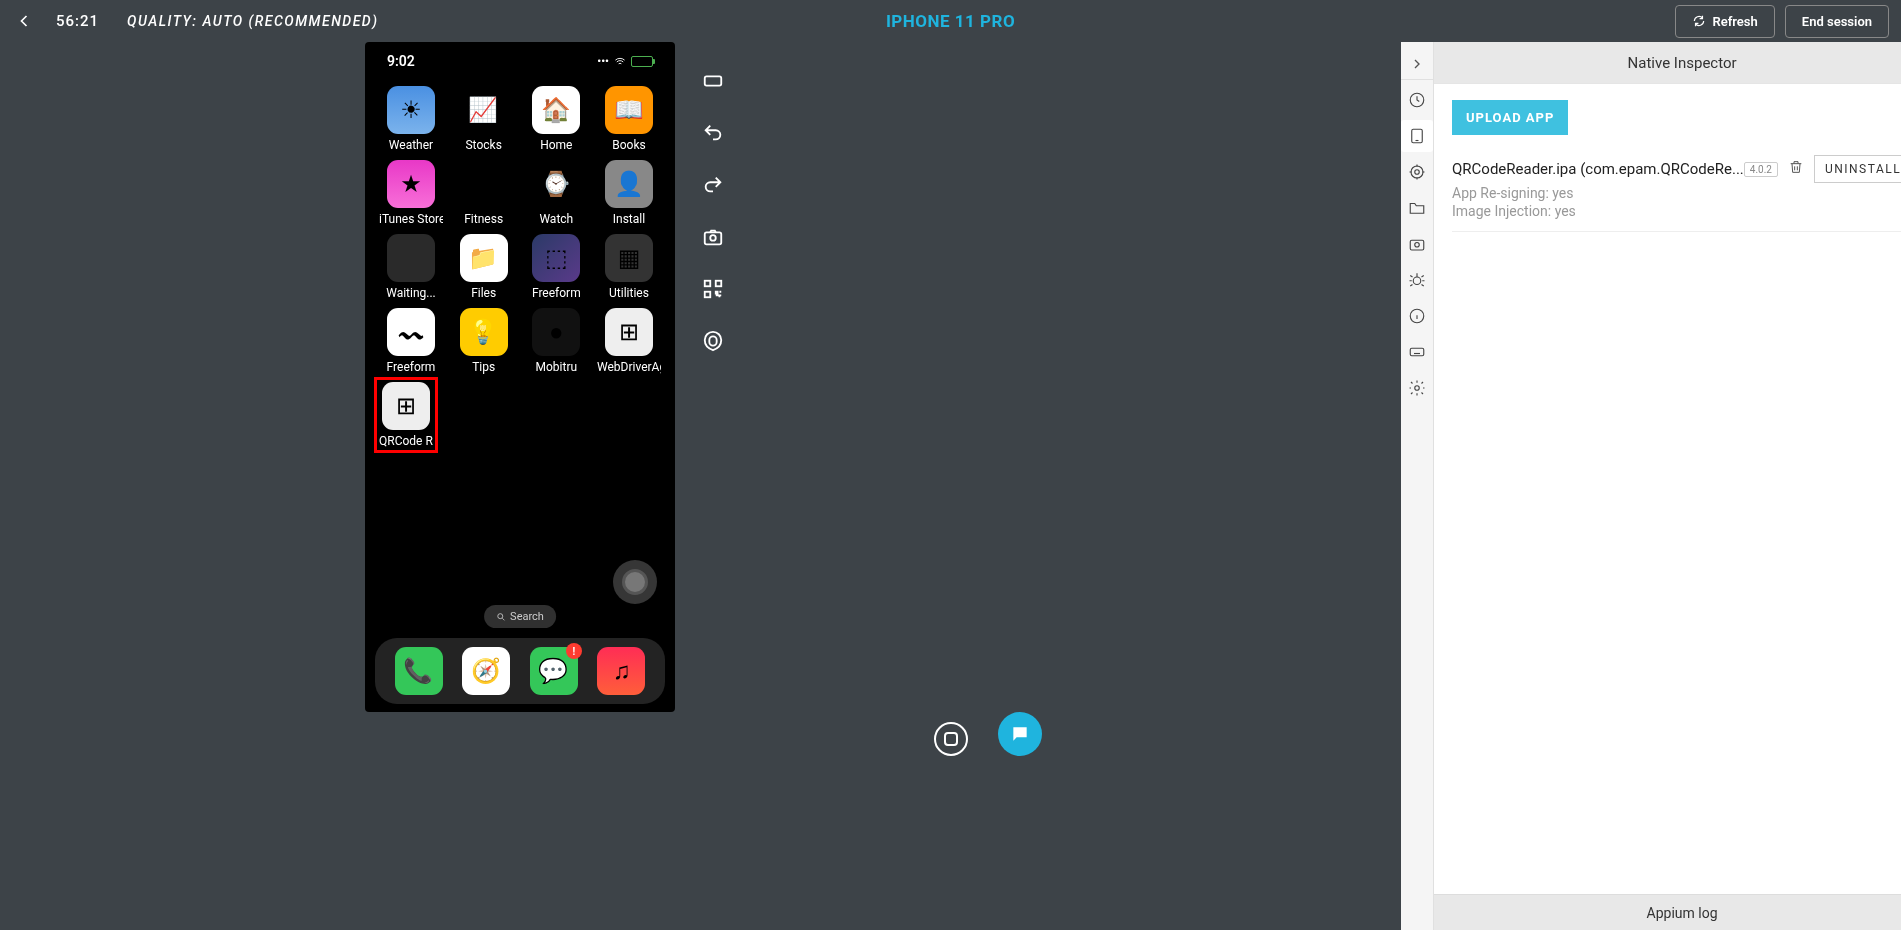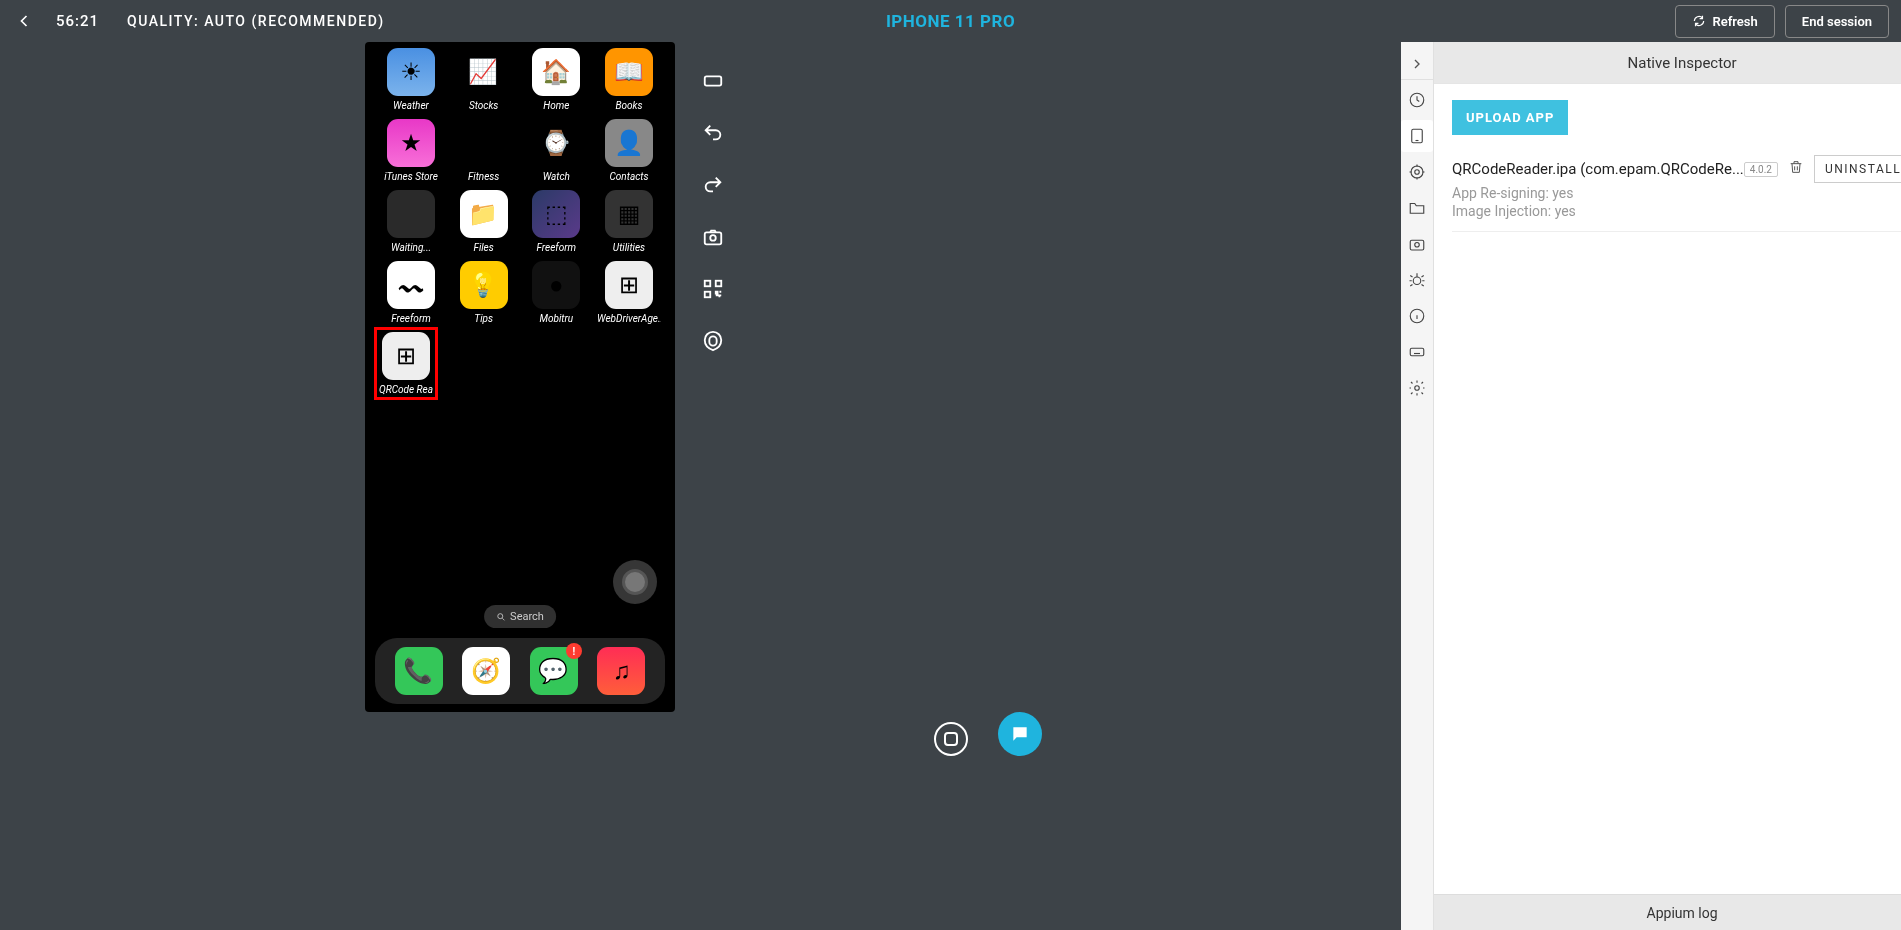--- a/index.html
+++ b/index.html
@@ -2,39 +2,39 @@
 <html><head>
 <meta charset="utf-8">
 <style>
 * { margin: 0; padding: 0; box-sizing: border-box; font-family: -apple-system, BlinkMacSystemFont, "Segoe UI", Roboto, sans-serif; }
 body { background: #3d4348; width: 1901px; height: 930px; overflow: hidden; position: relative; }
 
 
 .topbar { height: 42px; display: flex; align-items: center; padding: 0 12px; color: #fff; }
 .back-arrow { width: 24px; height: 24px; cursor: pointer; display: flex; align-items: center; justify-content: center; margin-right: 20px; }
 .timer { font-size: 15px; letter-spacing: 1px; font-weight: 500; margin-right: 28px; }
-.quality { font-size: 14px; letter-spacing: 1.5px; font-weight: 500; }
+.quality { font-size: 14px; letter-spacing: 1.5px; font-weight: 500; font-style: italic; }
 .device-title { position: absolute; left: 50%; transform: translateX(-50%); font-size: 17px; font-weight: 700; color: #1fb4de; letter-spacing: 0.5px; }
 .topbar-right { margin-left: auto; display: flex; gap: 10px; }
 .top-btn { background: transparent; border: 1px solid #888; color: #fff; padding: 8px 16px; border-radius: 4px; font-size: 13px; font-weight: 600; cursor: pointer; display: flex; align-items: center; gap: 6px; text-align: center; }
 .top-btn svg { width: 14px; height: 14px; }
 
 
 .phone-wrap { position: absolute; left: 365px; top: 42px; width: 310px; height: 670px; background: #000; border-radius: 4px; }
 .status-bar { height: 38px; display: flex; align-items: center; justify-content: space-between; padding: 0 22px; color: #fff; font-size: 14px; font-weight: 600; }
 .status-right { display: flex; align-items: center; gap: 4px; font-size: 11px; }
 .battery-icon { width: 22px; height: 11px; border: 1px solid #4caf50; border-radius: 2px; position: relative; }
 .battery-icon::after { content: ''; position: absolute; right: -3px; top: 2px; width: 2px; height: 5px; background: #4caf50; border-radius: 0 1px 1px 0; }
 .battery-fill { background: #4caf50; height: 100%; width: 85%; border-radius: 1px; }
 
 .app-grid { padding: 6px 14px; }
 .app-row { display: flex; justify-content: space-between; margin-bottom: 8px; }
 .app-cell { width: 64px; text-align: center; }
 .app-icon { width: 48px; height: 48px; border-radius: 11px; margin: 0 auto 4px; display: flex; align-items: center; justify-content: center; font-size: 24px; }
-.app-label { color: #fff; font-size: 10px; white-space: nowrap; overflow: hidden; font-style: italic; }
+.app-label { color: #fff; font-size: 12px; white-space: nowrap; overflow: hidden; }
 
 .highlight { border: 3px solid #ff0000; padding: 2px; margin: -5px; }
 
 .assistive { position: absolute; right: 18px; bottom: 108px; width: 44px; height: 44px; border-radius: 50%; background: rgba(60,60,60,0.9); display: flex; align-items: center; justify-content: center; }
 .assistive-inner { width: 26px; height: 26px; border-radius: 50%; background: #777; border: 3px solid #555; }
 
 .search-pill { position: absolute; bottom: 84px; left: 50%; transform: translateX(-50%); background: rgba(60,60,60,0.8); color: #ccc; font-size: 11px; padding: 5px 12px; border-radius: 12px; display: flex; align-items: center; gap: 4px; }
 
 .dock { position: absolute; bottom: 8px; left: 10px; right: 10px; height: 66px; background: rgba(50,50,50,0.7); border-radius: 22px; display: flex; justify-content: space-evenly; align-items: center; }
 .dock .app-icon { margin: 0; }
@@ -127,20 +127,30 @@
         </svg>
       <span>Refresh</span>
     </button>
     <button class="top-btn">
       <span>End session</span>
     </button>
   </div>
 </div>
 
 <div class="phone-wrap">
+  <div class="status-bar">
+    <span>9:02</span>
+    <span class="status-right">
+      <span>•••</span>
+      <svg width="14" height="11" viewBox="0 0 24 24">
+          <path d="M2 9a15 15 0 0 1 20 0M5 13a10 10 0 0 1 14 0M9 17a5 5 0 0 1 6 0M12 20h0" stroke="#fff" stroke-width="2" fill="none"></path>
+        </svg>
+      <span class="battery-icon"><span class="battery-fill"></span></span>
+    </span>
+  </div>
   <div class="app-grid" id="app-grid">
       <div class="app-row">
         <div class="app-cell">
           <div class="app-icon ic-weather">☀</div>
           <div class="app-label">Weather</div>
         </div>
         <div class="app-cell">
           <div class="app-icon ic-stocks">📈</div>
           <div class="app-label">Stocks</div>
         </div>
@@ -161,21 +171,21 @@
         <div class="app-cell">
           <div class="app-icon ic-fitness">◯</div>
           <div class="app-label">Fitness</div>
         </div>
         <div class="app-cell">
           <div class="app-icon ic-watch">⌚</div>
           <div class="app-label">Watch</div>
         </div>
         <div class="app-cell">
           <div class="app-icon ic-contacts">👤</div>
-          <div class="app-label">Contacts</div>
+          <div class="app-label">Install</div>
         </div>
       </div>
       <div class="app-row">
         <div class="app-cell">
           <div class="app-icon ic-waiting"></div>
           <div class="app-label">Waiting...</div>
         </div>
         <div class="app-cell">
           <div class="app-icon ic-files">📁</div>
           <div class="app-label">Files</div>

